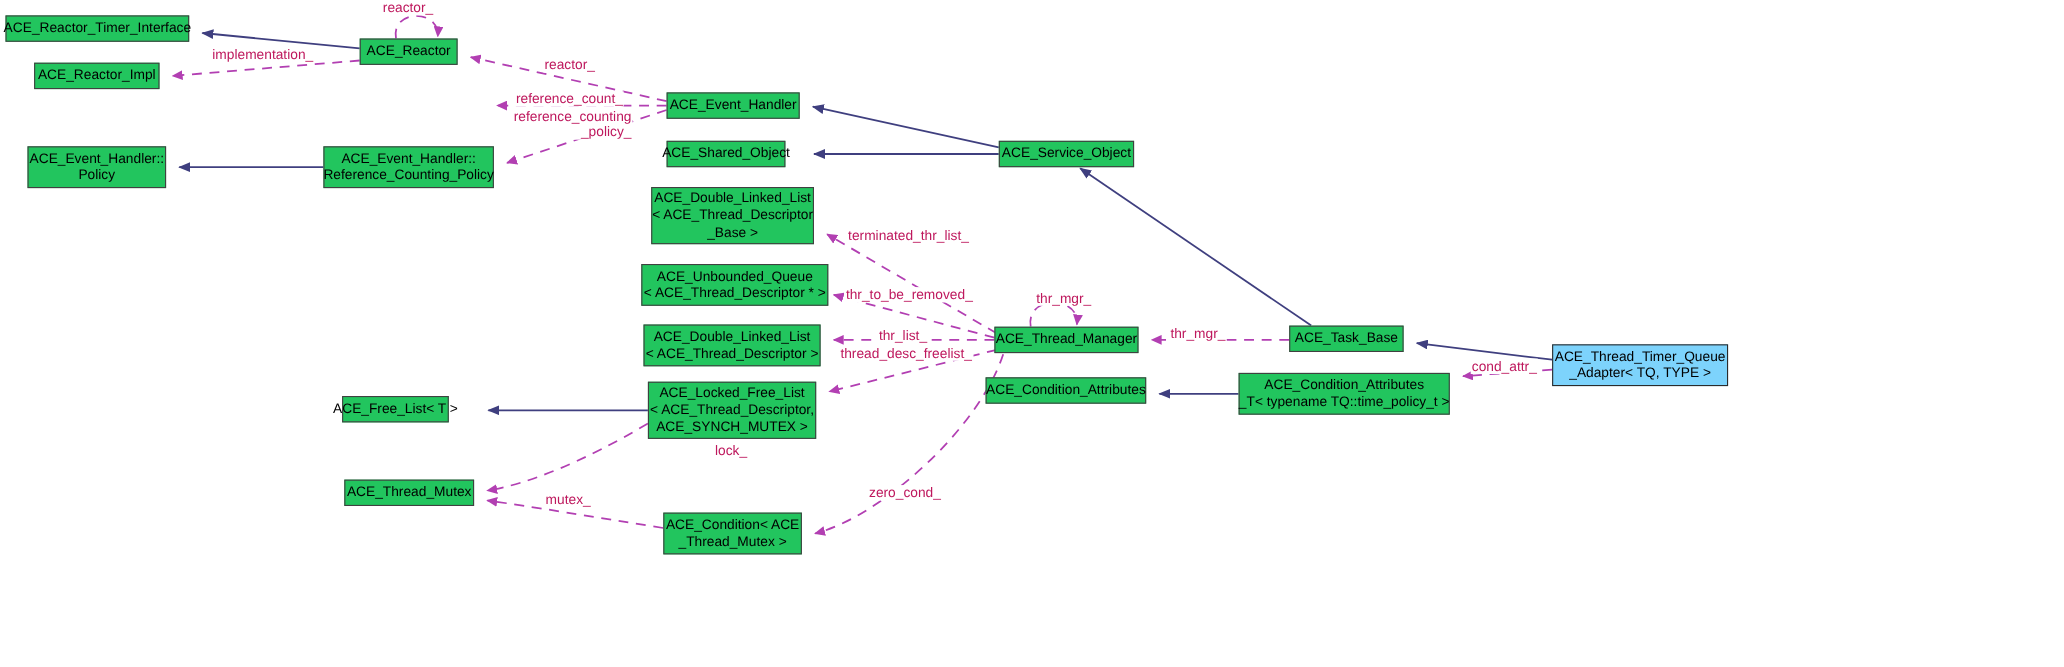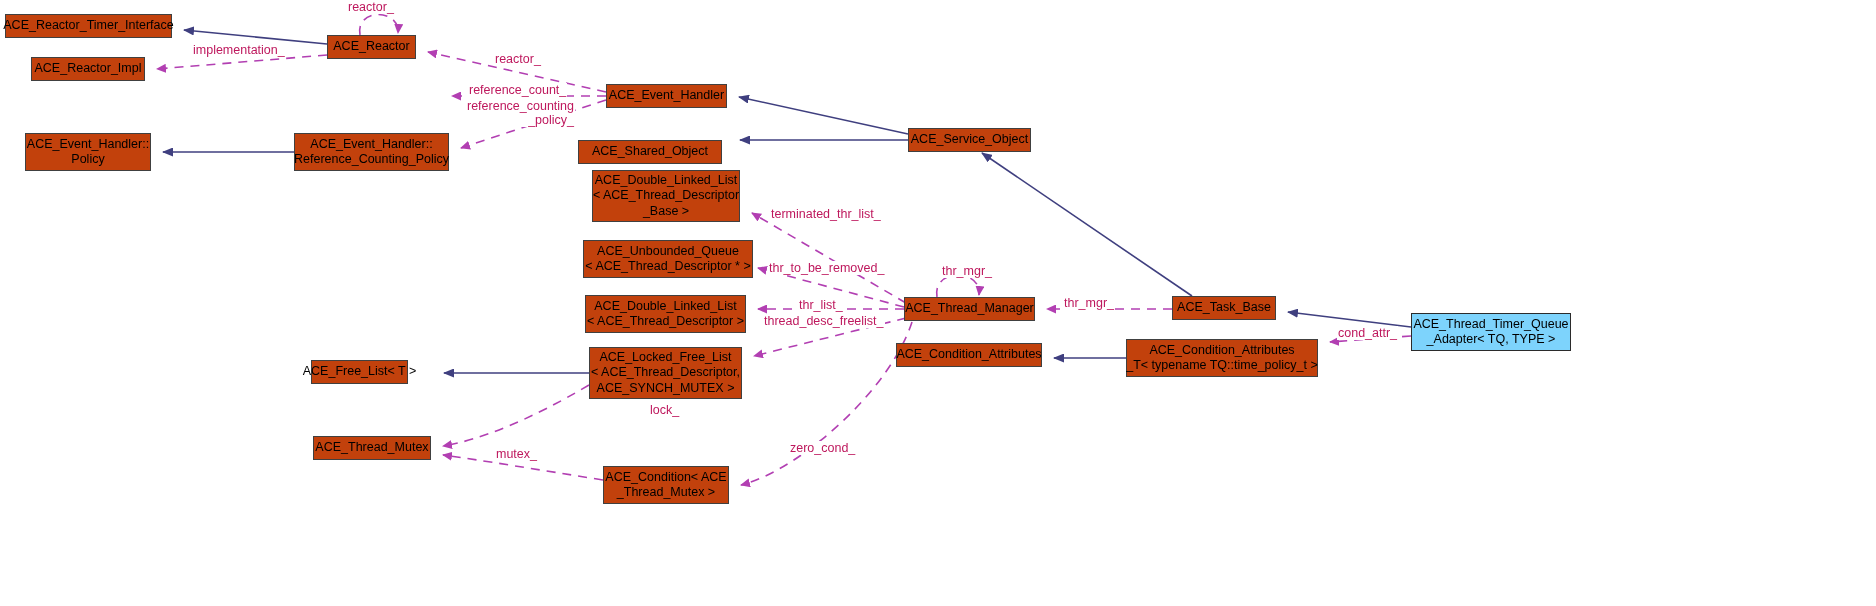--- a/index.html
+++ b/index.html
@@ -20,21 +20,21 @@
     left: 0;
     top: 0;
     width: 1876px;
     height: 606px;
     pointer-events: none;
   }
   .node {
     position: absolute;
     box-sizing: border-box;
     border: 1px solid #404040;
-    background: #c2410c;
+    background: #22c55e;
     color: #000000;
     font-size: 12.5px;
     line-height: 15.5px;
     text-align: center;
     display: flex;
     align-items: center;
     justify-content: center;
     white-space: pre;
     z-index: 5;
   }
@@ -110,21 +110,21 @@
 
 
   <div class="node" style="left:606px; top:84px; width:121px; height:24px;">ACE_Event_Handler</div>
 
   <div class="node" style="left:25px; top:133px; width:126px; height:38px;">ACE_Event_Handler::
 Policy</div>
 
   <div class="node" style="left:294px; top:133px; width:155px; height:38px;">ACE_Event_Handler::
 Reference_Counting_Policy</div>
 
-  <div class="node" style="left:578px; top:128px; width:144px; height:24px;margin-top:12px;">ACE_Shared_Object</div>
+  <div class="node" style="left:606px; top:128px; width:108px; height:24px;">ACE_Shared_Object</div>
 
   <div class="node" style="left:908px; top:128px; width:123px; height:24px;">ACE_Service_Object</div>
 
   <div class="node" style="left:592px; top:170px; width:148px; height:52px;">ACE_Double_Linked_List
 &lt; ACE_Thread_Descriptor
 _Base &gt;</div>
 
   <div class="node" style="left:583px; top:240px; width:170px; height:38px;">ACE_Unbounded_Queue
 &lt; ACE_Thread_Descriptor * &gt;</div>
 

